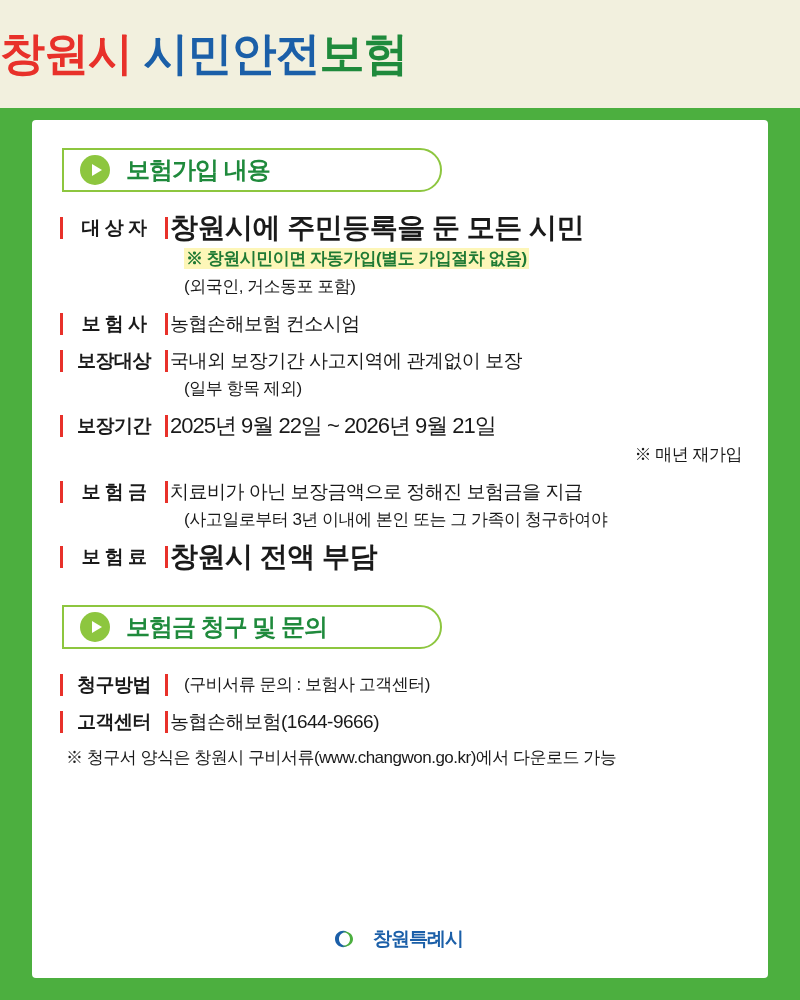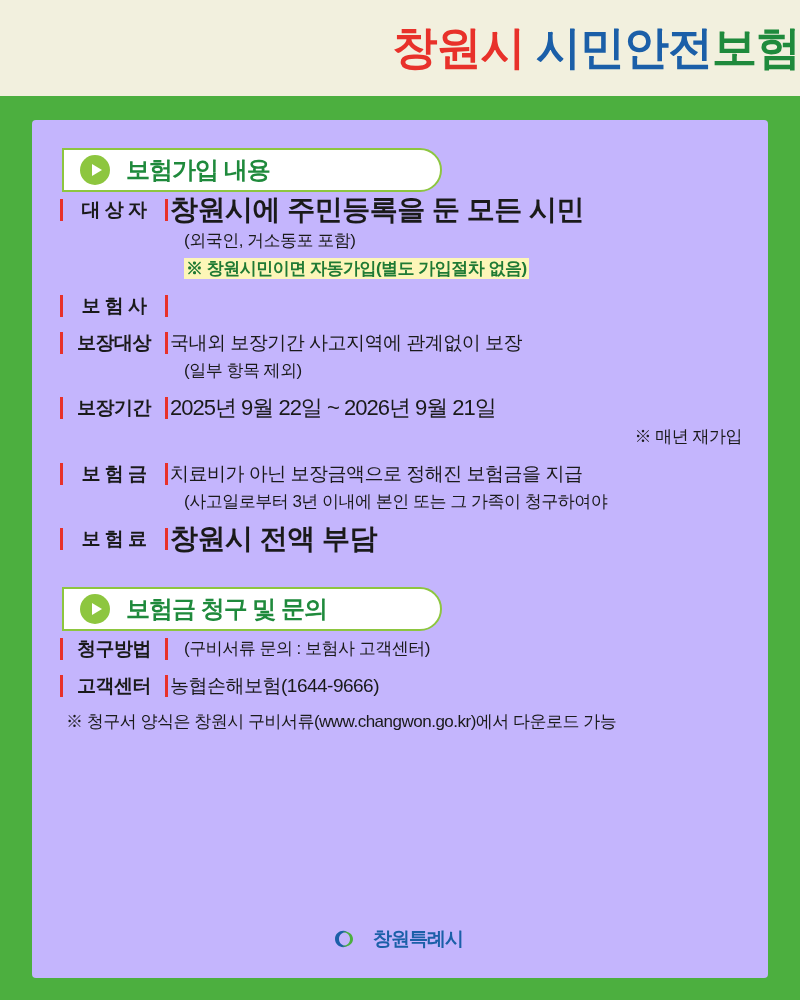--- a/index.html
+++ b/index.html
@@ -14,43 +14,43 @@
     overflow: hidden;
   }
   .page {
     position: relative;
     width: 800px;
     height: 1000px;
     background: #4caf3f;
     box-sizing: border-box;
   }
   .header {
-    height: 96px;
+    height: 108px;
     background: #f2f0de;
     display: flex;
     align-items: center;
-    justify-content: flex-end;
+    justify-content: flex-start;
   }
   .header-title {
     font-size: 45px;
     font-weight: bold;
     letter-spacing: -1px;
     white-space: nowrap;
   }
   .title-red { color: #e8312a; }
   .title-blue { color: #1b5fa8; }
   .title-green { color: #1f8a3c; }
 
   .card {
     position: absolute;
     left: 32px;
     right: 32px;
     top: 120px;
     bottom: 22px;
-    background: #c4b5fd;
+    background: #ffffff;
     border-radius: 4px;
     box-sizing: border-box;
     padding: 28px 26px 10px 26px;
   }
 
   
   .section-head {
     display: flex;
     align-items: center;
     height: 44px;
@@ -85,21 +85,21 @@
     border-bottom: 6px solid transparent;
     margin-left: 3px;
   }
   .sec-title {
     font-size: 24px;
     font-weight: bold;
     color: #1f8a3c;
     letter-spacing: -1px;
   }
 
-  .rows { margin-top: 4px; }
+  .rows { margin-top: 22px; }
 
   .row {
     display: flex;
     align-items: flex-start;
     margin-bottom: 9px;
   }
   .label {
     position: relative;
     flex: 0 0 auto;
     width: 112px;
@@ -206,27 +206,28 @@
       </div>
       <div class="sec-title">보험가입 내용</div>
     </div>
 
     <div class="rows">
 
       <div class="row">
         <div class="label">대 상 자</div>
         <div class="value">
           <span class="strong">창원시에 주민등록을 둔 모든 시민</span>
+          <span class="sub"><span class="hl">※ 창원시민이면 자동가입(별도 가입절차 없음)</span></span>
           <span class="sub">(외국인, 거소동포 포함)</span>
-          <span class="sub"><span class="hl">※ 창원시민이면 자동가입(별도 가입절차 없음)</span></span>
         </div>
       </div>
 
       <div class="row">
         <div class="label">보 험 사</div>
+        <div class="value">농협손해보험 컨소시엄</div>
       </div>
 
       <div class="row">
         <div class="label">보장대상</div>
         <div class="value">
           <span>국내외 보장기간 사고지역에 관계없이 보장</span>
           <span class="sub">(일부 항목 제외)</span>
         </div>
       </div>
 

